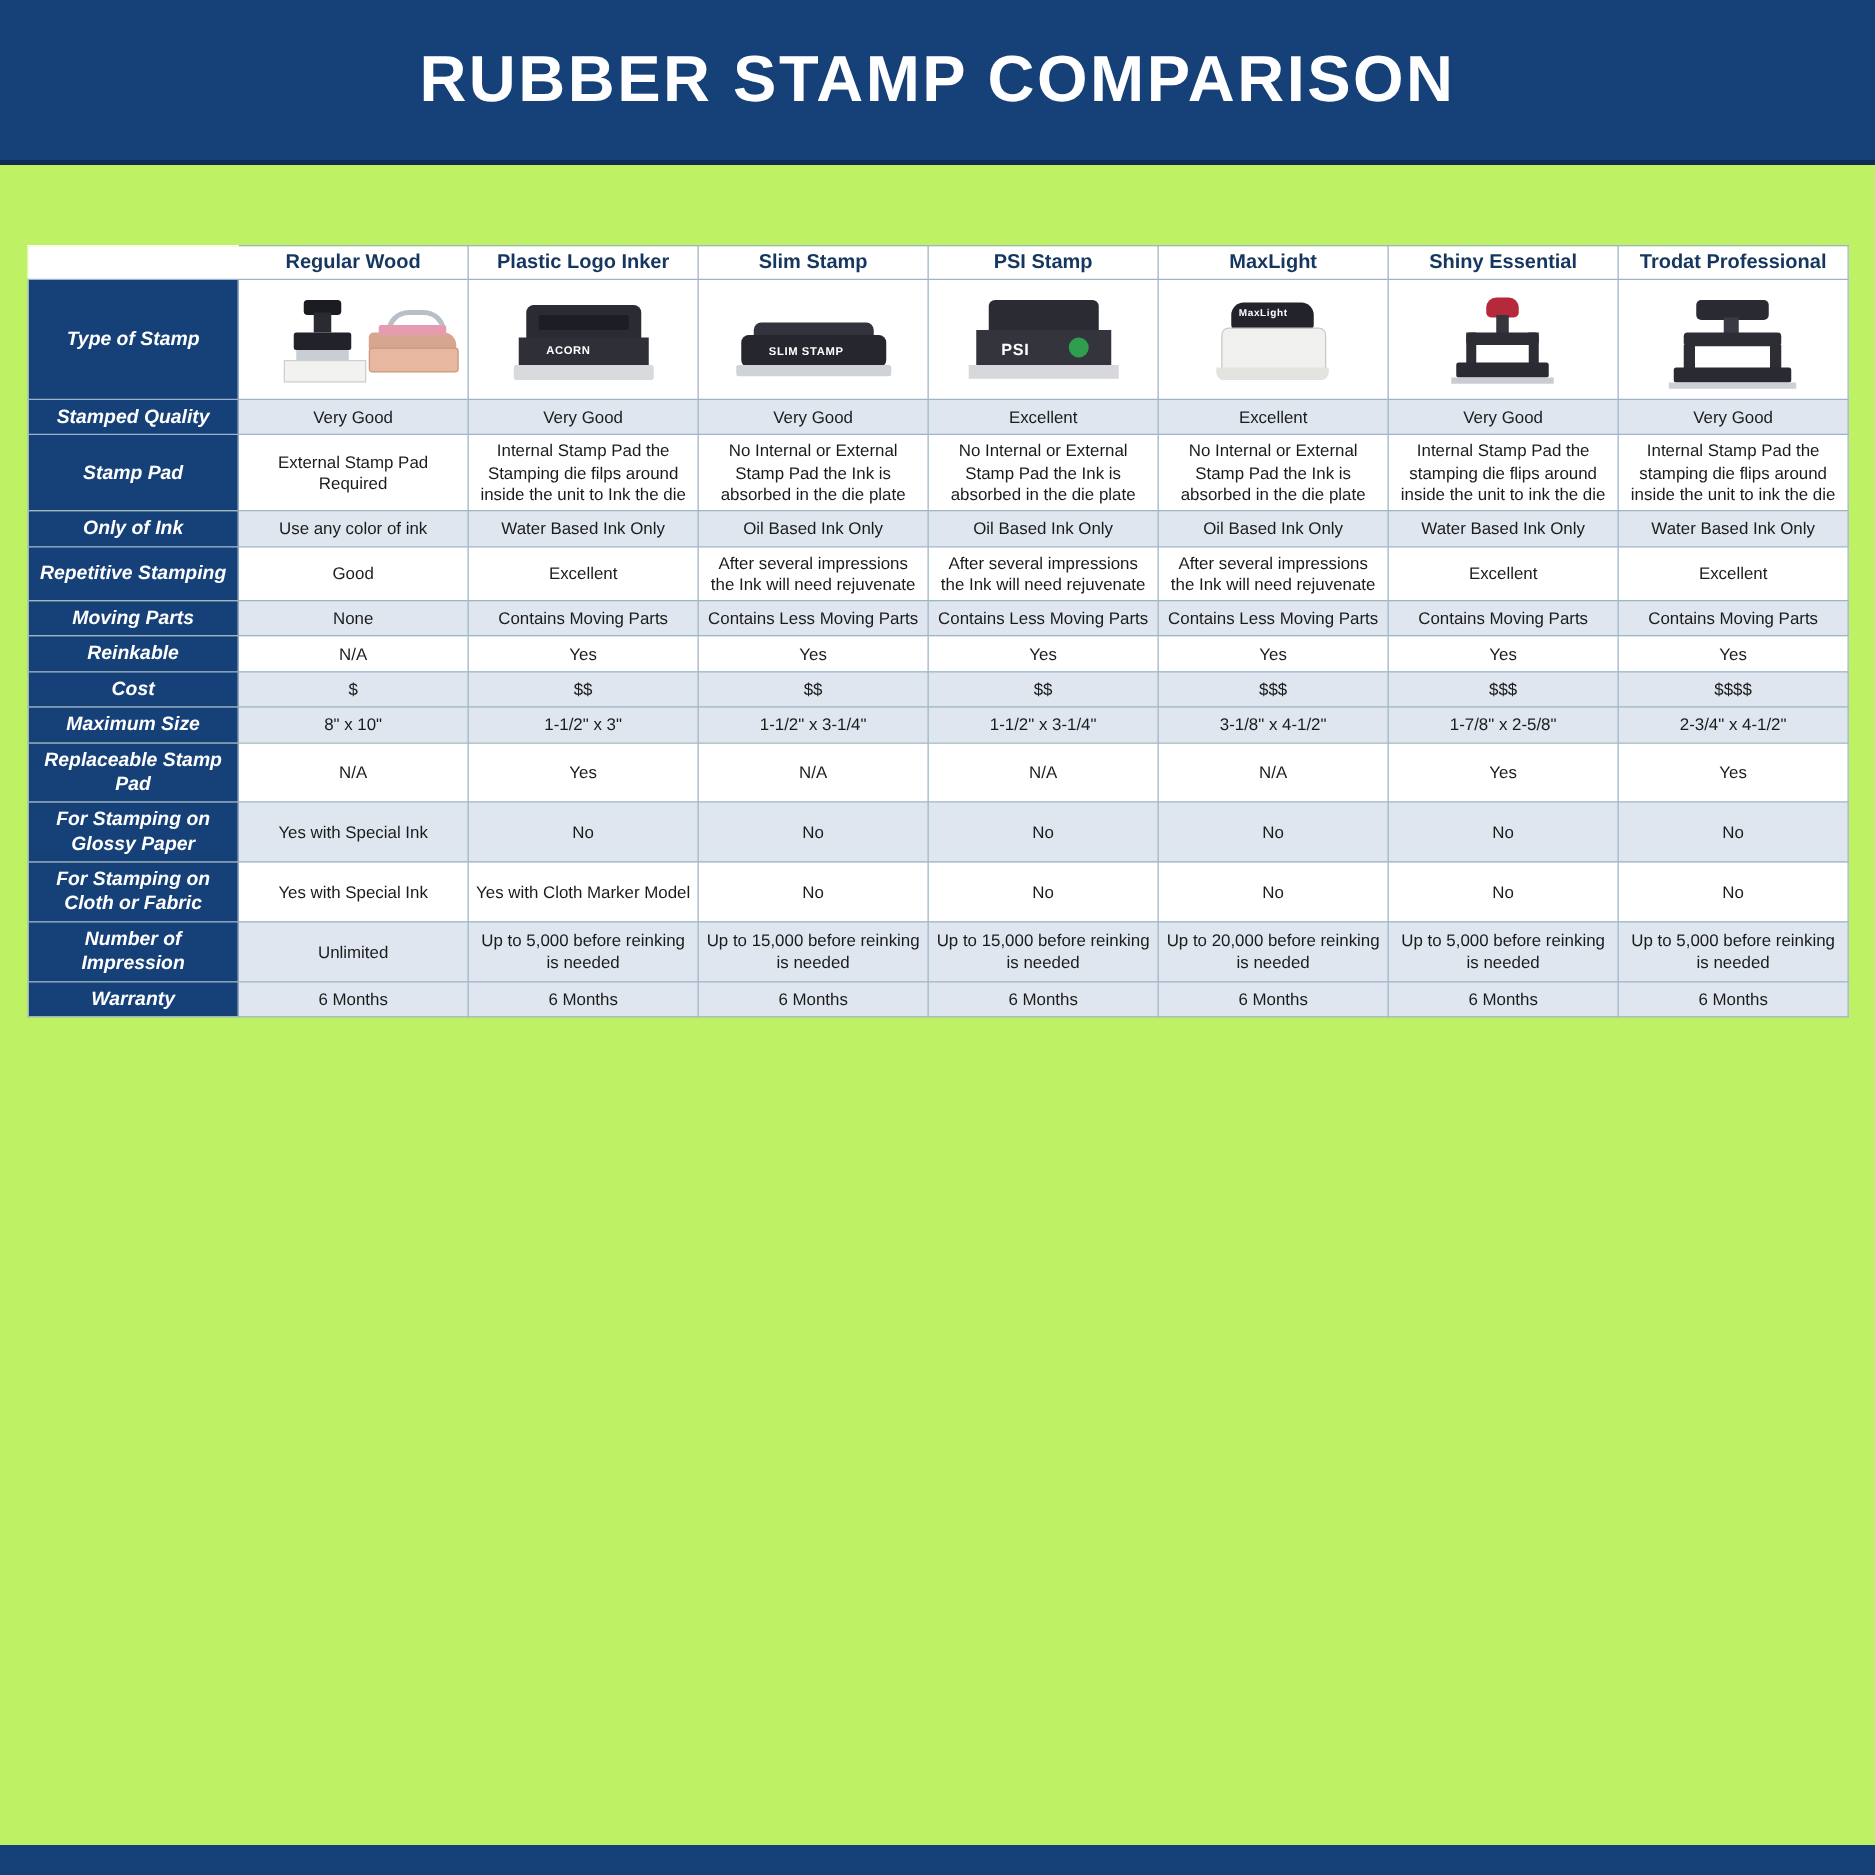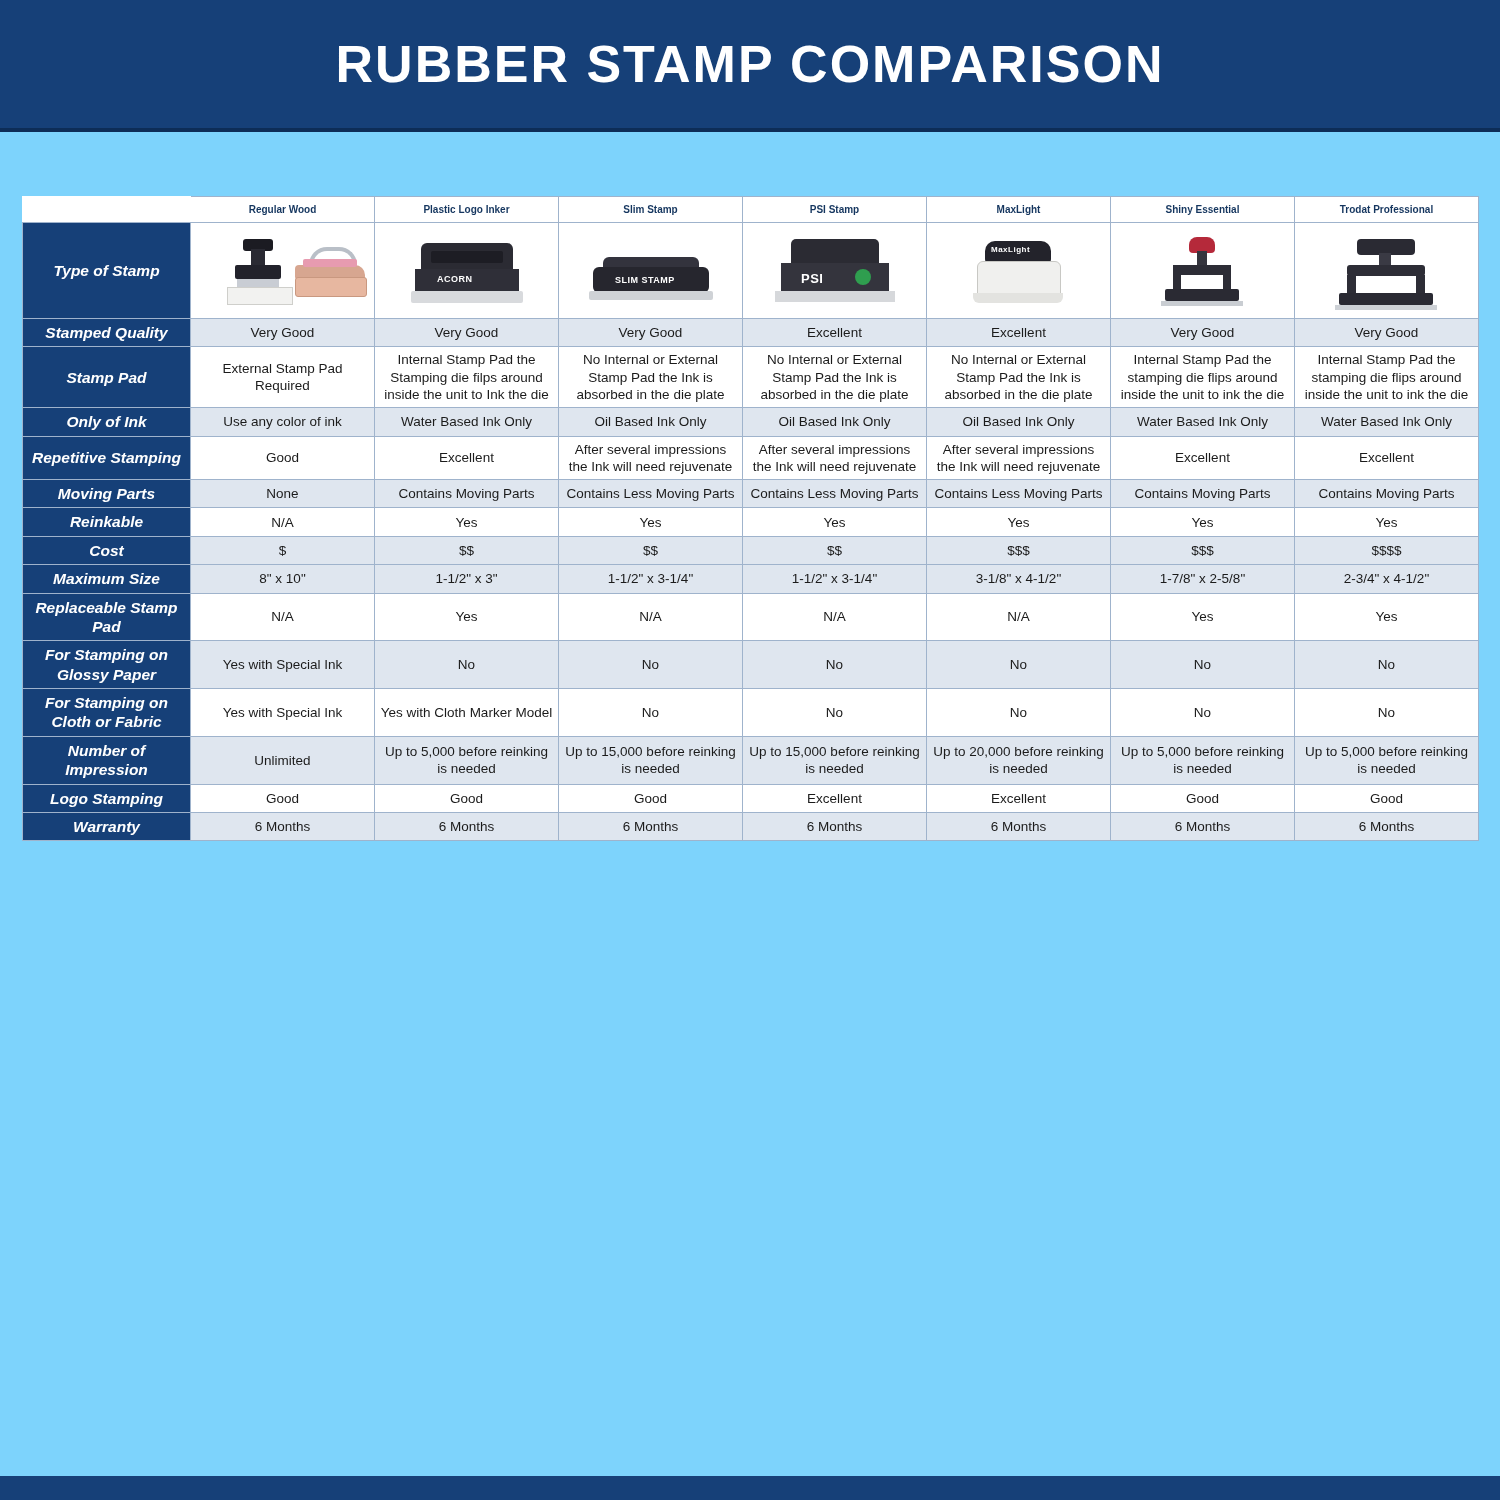--- a/index.html
+++ b/index.html
@@ -10,21 +10,21 @@
     width: 1500px;
     height: 1500px;
     background: #ffffff;
     font-family: "Liberation Sans", sans-serif;
     overflow: hidden;
   }
   .page {
     position: relative;
     width: 1500px;
     height: 1500px;
-    background: #7dd3fc;
+    background: #bef264;
     box-sizing: border-box;
   }
   .banner {
     position: absolute;
     top: 0; left: 0;
     width: 1500px;
     height: 128px;
     background: #164078;
     border-bottom: 4px solid #0d2d57;
     display: flex;
@@ -70,21 +70,21 @@
   col.prod { width: 184px; }
 
   .hdr-blank {
     background: #ffffff;
     border: 1px solid #ffffff !important;
     border-bottom: 1px solid #9fb3cc !important;
   }
   th.prod-hdr {
     background: #ffffff;
     color: #15365f;
-    font-size: 10px;
+    font-size: 16px;
     font-weight: bold;
     height: 26px;
     padding: 3px 4px;
     border-bottom: 1px solid #9fb3cc;
   }
   td.rowlabel {
     background: #164078;
     color: #ffffff;
     font-size: 15.5px;
     font-weight: bold;
@@ -403,30 +403,20 @@
           <td class="rowlabel">Number of Impression</td>
           <td class="cell">Unlimited</td>
           <td class="cell">Up to 5,000 before reinking is needed</td>
           <td class="cell">Up to 15,000 before reinking is needed</td>
           <td class="cell">Up to 15,000 before reinking is needed</td>
           <td class="cell">Up to 20,000 before reinking is needed</td>
           <td class="cell">Up to 5,000 before reinking is needed</td>
           <td class="cell">Up to 5,000 before reinking is needed</td>
         </tr>
 
-        <tr class="light">
-          <td class="rowlabel">Logo Stamping</td>
-          <td class="cell">Good</td>
-          <td class="cell">Good</td>
-          <td class="cell">Good</td>
-          <td class="cell">Excellent</td>
-          <td class="cell">Excellent</td>
-          <td class="cell">Good</td>
-          <td class="cell">Good</td>
-        </tr>
 
         <tr class="dark">
           <td class="rowlabel">Warranty</td>
           <td class="cell">6 Months</td>
           <td class="cell">6 Months</td>
           <td class="cell">6 Months</td>
           <td class="cell">6 Months</td>
           <td class="cell">6 Months</td>
           <td class="cell">6 Months</td>
           <td class="cell">6 Months</td>

